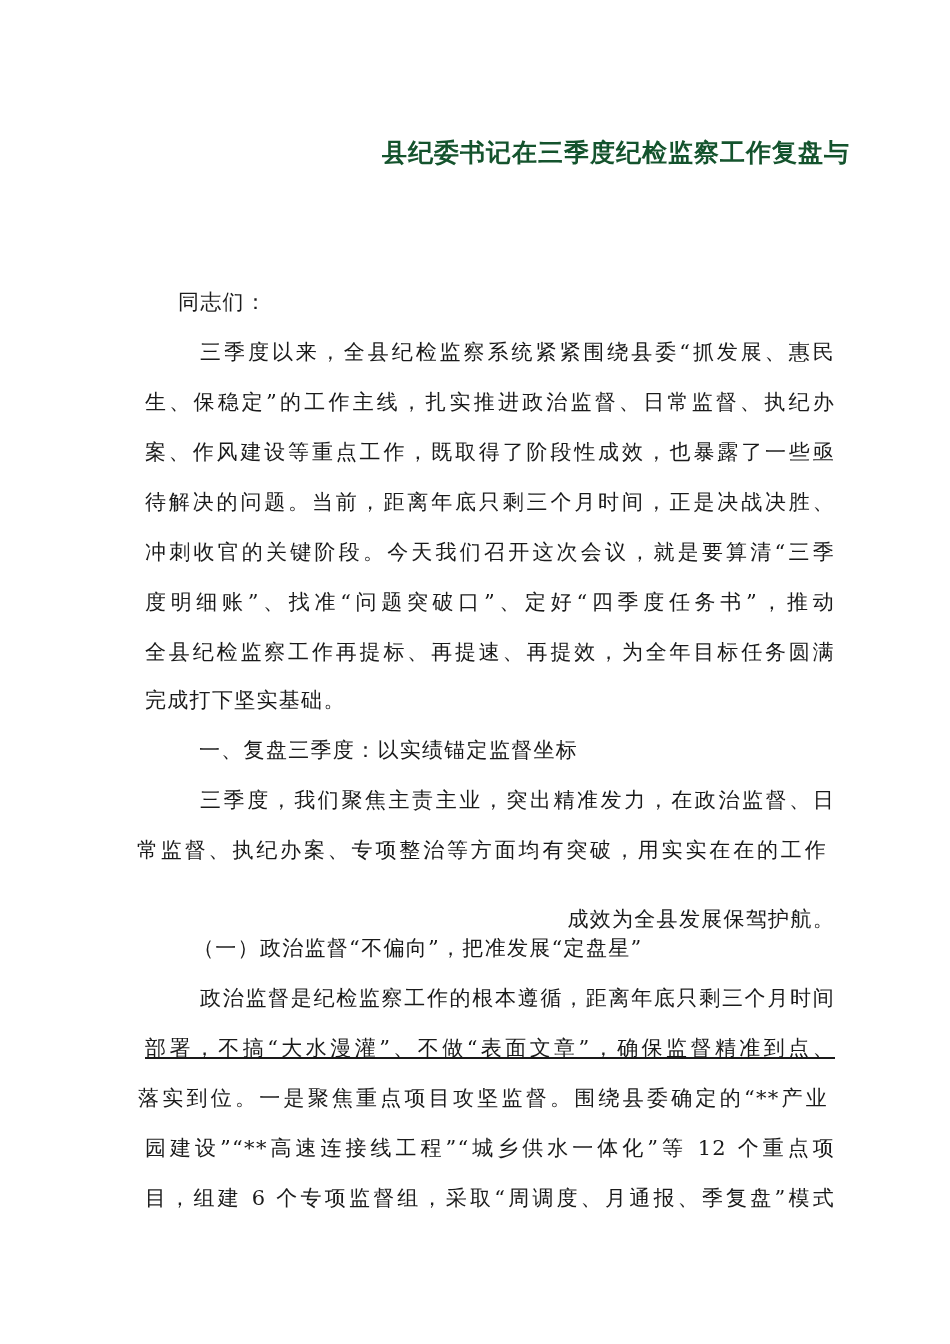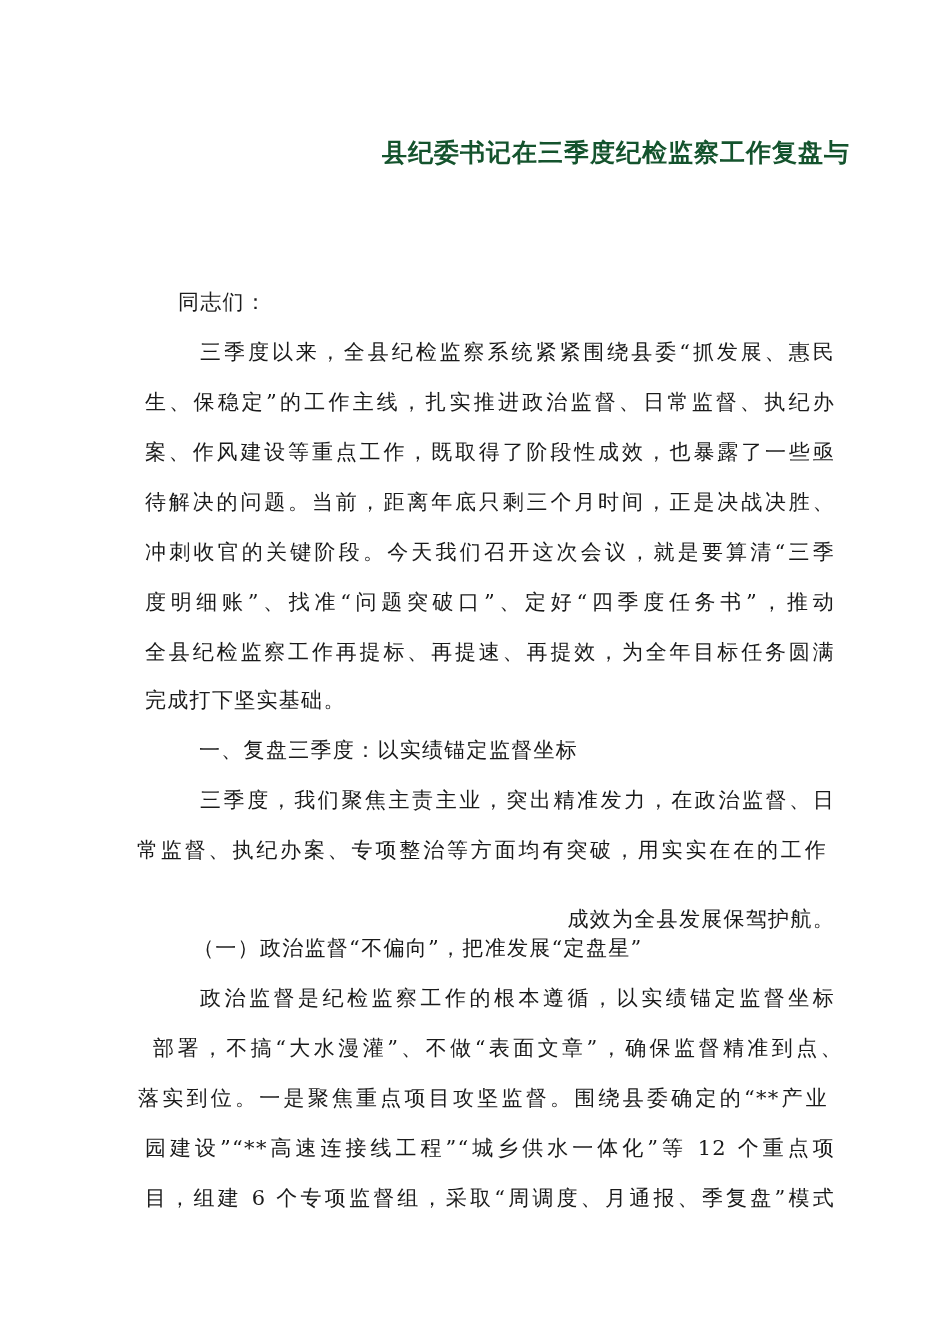--- a/index.html
+++ b/index.html
@@ -30,19 +30,19 @@
       <div class="line justify" style="top: 488px; left: 145px; width: 690px;">待解决的问题。当前，距离年底只剩三个月时间，正是决战决胜、</div>
       <div class="line justify" style="top: 538px; left: 145px; width: 690px;">冲刺收官的关键阶段。今天我们召开这次会议，就是要算清“三季</div>
       <div class="line justify" style="top: 588px; left: 145px; width: 690px;">度明细账”、找准“问题突破口”、定好“四季度任务书”，推动</div>
       <div class="line justify" style="top: 638px; left: 145px; width: 690px;">全县纪检监察工作再提标、再提速、再提效，为全年目标任务圆满</div>
       <div class="line" style="top: 686px; left: 145px; width: 690px;">完成打下坚实基础。</div>
       <div class="line" style="top: 736px; left: 187px; width: 648px; margin-left: 12px;">一、复盘三季度：以实绩锚定监督坐标</div>
       <div class="line justify" style="top: 786px; left: 200px; width: 635px;">三季度，我们聚焦主责主业，突出精准发力，在政治监督、日</div>
       <div class="line justify" style="top: 836px; left: 137px; width: 690px;">常监督、执纪办案、专项整治等方面均有突破，用实实在在的工作</div>
       <div class="line" style="top: 905px; left: 145px; width: 690px; text-align: right;">成效为全县发展保驾护航。</div>
       <div class="line" style="top: 934px; left: 193px; width: 642px;">（一）政治监督“不偏向”，把准发展“定盘星”</div>
-      <div class="line justify" style="top: 984px; left: 200px; width: 635px;">政治监督是纪检监察工作的根本遵循，以实绩锚定监督坐标</div>
-      <div class="line justify" style="top: 1034px; left: 153px; width: 690px;">部署，不搞“大水漫灌”、不做“表面文章”，确保监督精准到点、</div>
+      <div class="line justify" style="top: 984px; left: 200px; width: 635px;">政治监督是纪检监察工作的根本遵循，距离年底只剩三个月时间</div>
+      <div class="line justify" style="top: 1034px; left: 145px; width: 690px; text-decoration: underline;">部署，不搞“大水漫灌”、不做“表面文章”，确保监督精准到点、</div>
       <div class="line justify" style="top: 1084px; left: 138px; width: 690px;">落实到位。一是聚焦重点项目攻坚监督。围绕县委确定的“**产业</div>
       <div class="line justify" style="top: 1134px; left: 145px; width: 690px;">园建设”“**高速连接线工程”“城乡供水一体化”等 12 个重点项</div>
       <div class="line justify" style="top: 1184px; left: 145px; width: 690px;">目，组建 6 个专项监督组，采取“周调度、月通报、季复盘”模式</div>
     </div>
 </div>
 
 </body></html>

